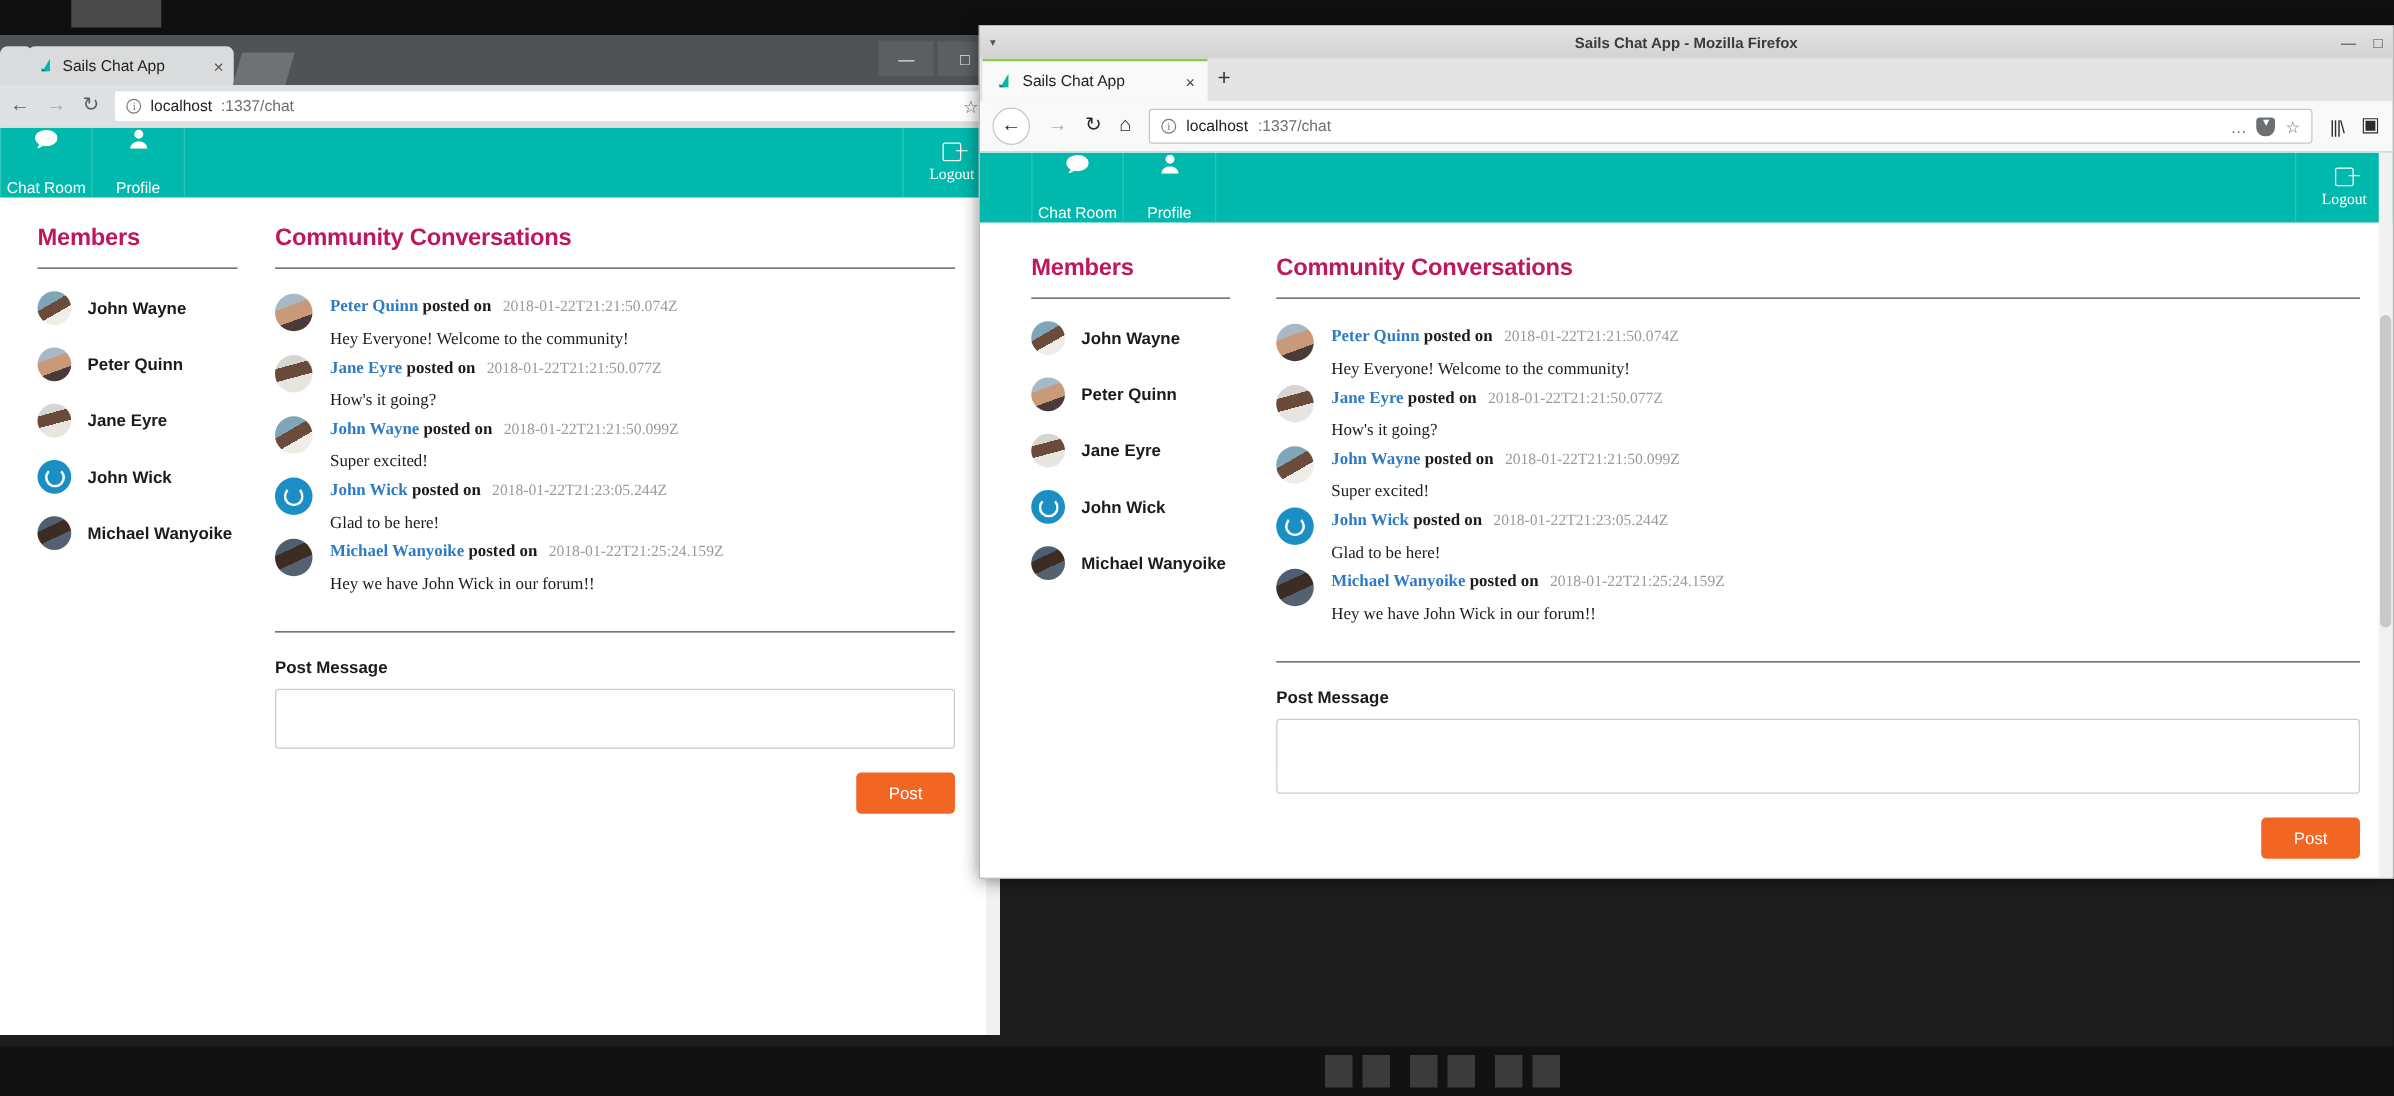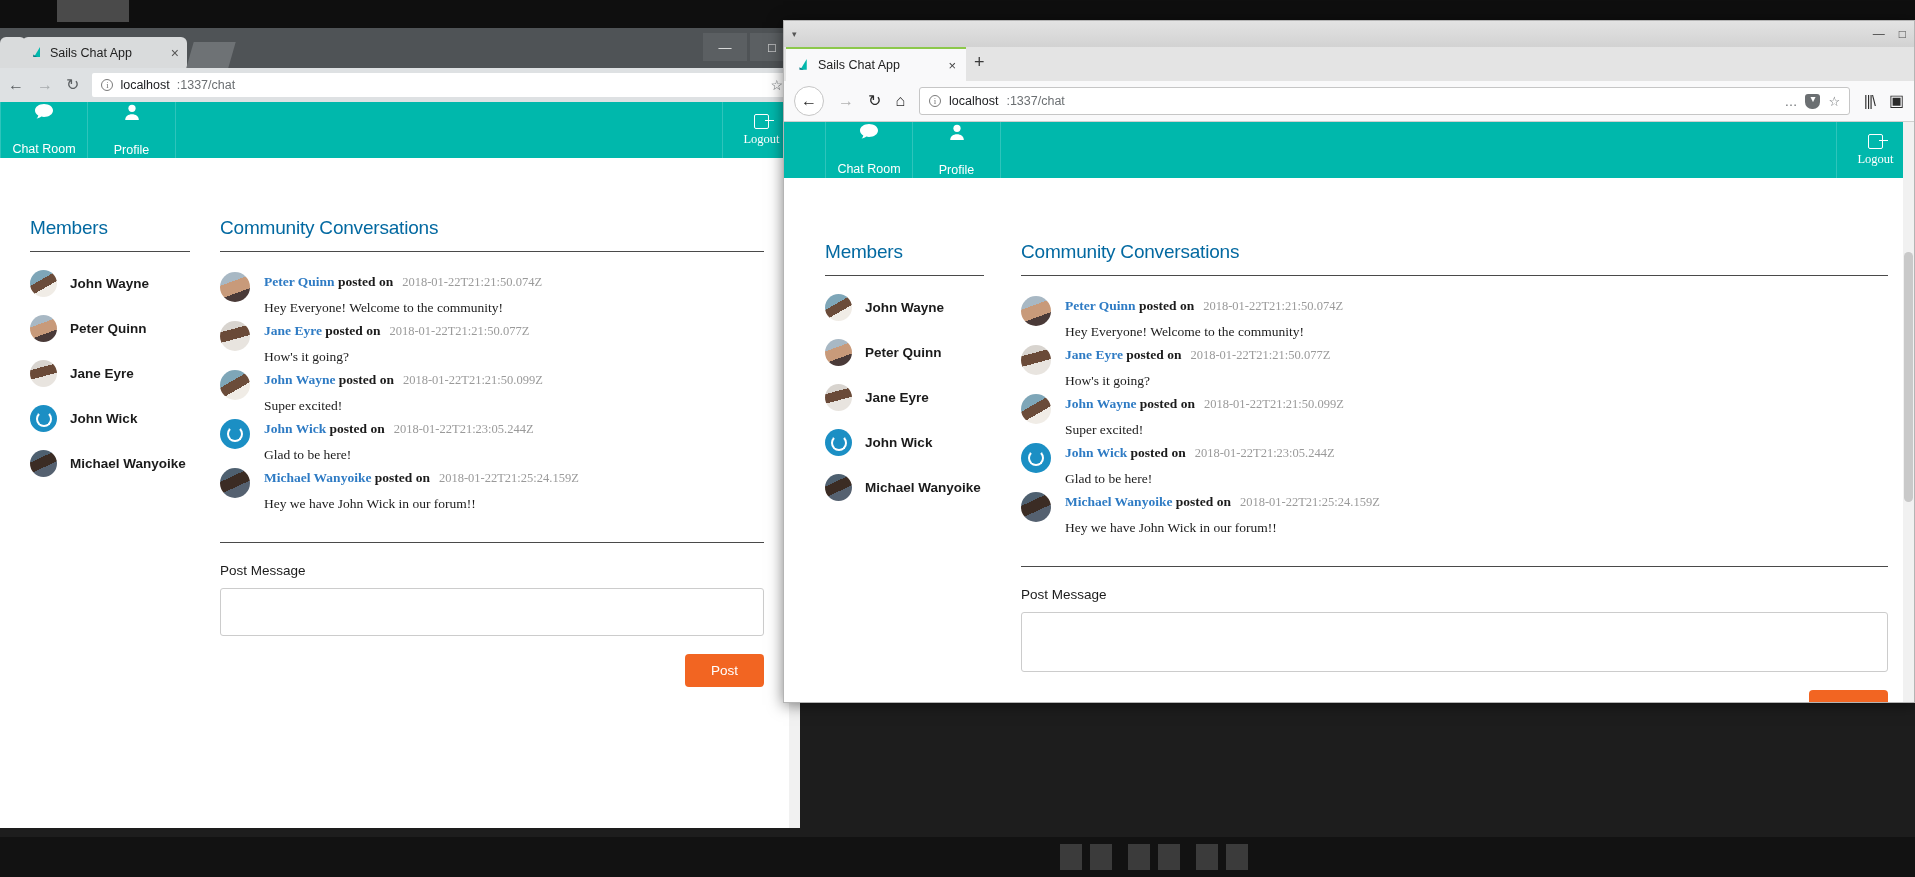--- a/index.html
+++ b/index.html
@@ -164,21 +164,21 @@
   }
 
   
   .app { position: relative; width: 100%; height: 100%; background: #fff; }
   .navbar {
     height: 56px; background: #00b8ac;
     display: flex; align-items: stretch; color: #fff;
   }
   .nav-left { display: flex; }
   .nav-item {
-    width: 88px; display: flex; flex-direction: column;
+    width: 74px; display: flex; flex-direction: column;
     align-items: center; justify-content: center; gap: 20px;
     border-right: 1px solid rgba(255,255,255,.18);
   }
   .nav-item:first-child { border-left: 1px solid rgba(255,255,255,.18); }
   .nav-ic { font-size: 16px; line-height: 1; }
   .nav-lbl { font-size: 12.5px; }
   .nav-right { margin-left: auto; display: flex; font-family: Liberation Serif, serif; }
   .nav-logout {
     width: 78px; display: flex; flex-direction: column;
     align-items: center; justify-content: center; gap: 3px;
@@ -189,23 +189,22 @@
     position: relative;
   }
   .logout-box::after {
     content: ""; position: absolute; right: -6px; top: 5px;
     width: 9px; height: 1.6px; background: #fff;
   }
 
   .content { display: flex; padding: 22px 0 0 0; }
   .members-col { padding-left: 30px; }
   .sec-title {
-    font-size: 19px; font-weight: normal; color: #0369a1;
+    font-size: 19px; font-weight: bold; color: #be185d;
     letter-spacing: -0.2px;
-    margin-top: 37px;
   }
   .rule { border-bottom: 1px solid #4a4a4a; margin-top: 12px; }
   .member-row {
     display: flex; align-items: center; gap: 13px; margin-top: 18px;
   }
   .avatar {
     width: 27px; height: 27px; border-radius: 50%;
     flex: none; overflow: hidden; background: #bbb;
   }
   .member-name { font-size: 13.5px; font-weight: bold; color: #1b1b1b; }
@@ -215,21 +214,21 @@
   .msg { display: flex; gap: 14px; margin-bottom: 5px; }
   .msg-body { flex: 1; padding-top: 2px; }
   .msg-head { font-size: 13.5px; white-space: nowrap; }
   .msg-author { color: #2e7bc4; font-weight: bold; }
   .msg-posted { color: #1b1b1b; font-weight: bold; }
   .msg-time { color: #9a9a9a; font-weight: normal; margin-left: 9px; font-size: 12.5px; }
   .msg-text { font-size: 13.5px; color: #1b1b1b; margin-top: 10px; }
 
   .post-sep { border-bottom: 1px solid #4a4a4a; margin-top: 30px; }
   .post-label {
-    font-size: 13.5px; font-weight: normal; color: #1b1b1b; margin-top: 20px;
+    font-size: 13.5px; font-weight: bold; color: #1b1b1b; margin-top: 20px;
   }
   .post-area {
     margin-top: 10px; height: 48px; border: 1px solid #ccc; border-radius: 3px;
     background: #fff; position: relative;
   }
   .post-area::after {
     content: ""; position: absolute; right: 2px; bottom: 2px;
     width: 0; height: 0;
     border-left: 7px solid transparent; border-bottom: 7px solid #aaa;
   }
@@ -416,20 +415,21 @@
             <div class="scrollthumb" style="top:120px;height:280px"></div>
           </div>
         </div>
       </div>
     </div>
   </div>
 
   <div class="ff-win">
     <div class="ff-titlebar">
       <span class="ff-menuarrow">▾</span>
+      <span class="ff-title">Sails Chat App - Mozilla Firefox</span>
       <span class="ff-winctl">
         <span>—</span>
         <span>□</span>
       </span>
     </div>
 
     <div class="ff-tabstrip">
       <div class="ff-tab">
         <svg width="14" height="14" viewBox="0 0 13 13">
           <path d="M10 1 L10 11 L4 11 Z" fill="#00b8ac"></path>

